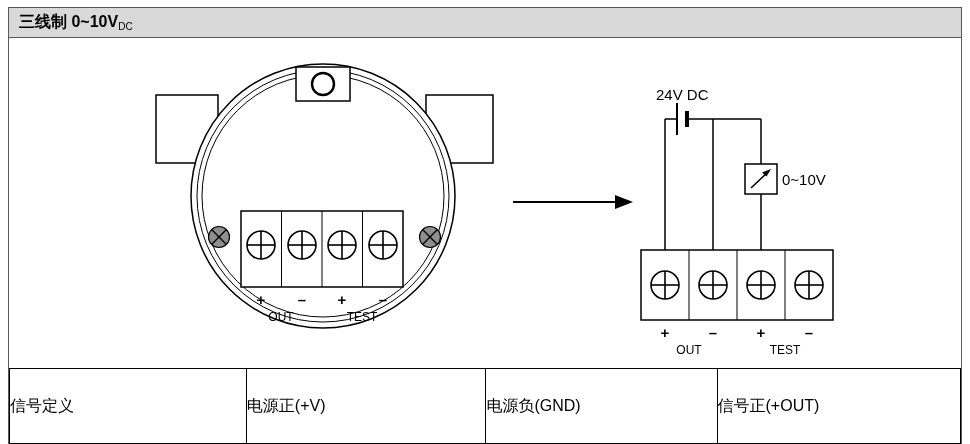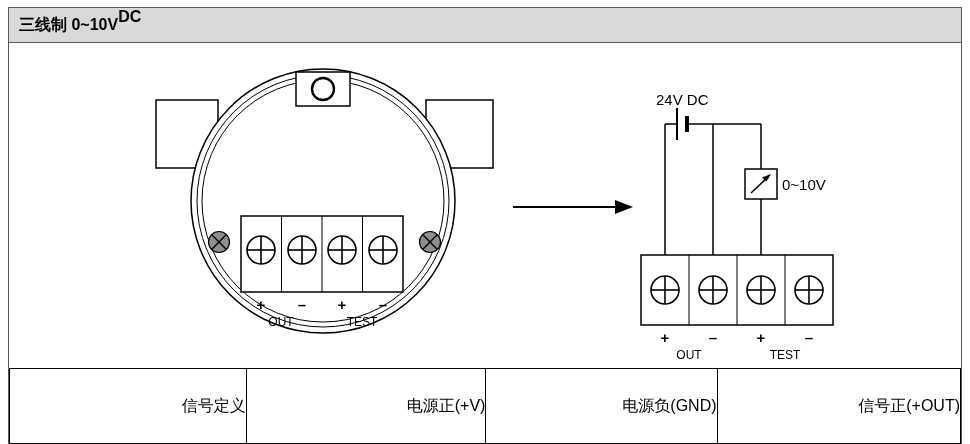--- a/index.html
+++ b/index.html
@@ -11,30 +11,30 @@
     position: absolute; left: 8px; top: 7px; width: 954px; height: 438px;
     border: 1px solid #595959; background: #fff;
     display: flex; flex-direction: column;
   }
   .titlebar {
     flex: 0 0 30px; background: #d9d9d9; border-bottom: 1px solid #595959;
     display: flex; align-items: center; padding-left: 10px;
     font-size: 16px; font-weight: bold;
   }
   .titlebar .sub {
-    font-size: 16px; font-weight: bold; align-self: flex-end; padding-bottom: 16px;
+    font-size: 10px; font-weight: normal; align-self: flex-end; padding-bottom: 5px;
   }
   .diagram { flex: 1 1 auto; overflow: hidden; }
   .diagram svg { display: block; }
   svg text { font-family: "Liberation Sans", "DejaVu Sans", sans-serif; fill: #000; }
   table.wiretable {
     flex: 0 0 76px; width: 100%; border-collapse: collapse; table-layout: fixed;
   }
   .wiretable td {
-    border: 1px solid #000; text-align: right; vertical-align: middle;
+    border: 1px solid #000; text-align: left; vertical-align: middle;
     font-size: 16px; height: 37px; padding: 0;
   }
 </style>
 </head>
 <body>
 
 <div class="frame">
 
   <div class="titlebar">
     <span>三线制 0~10V</span>

